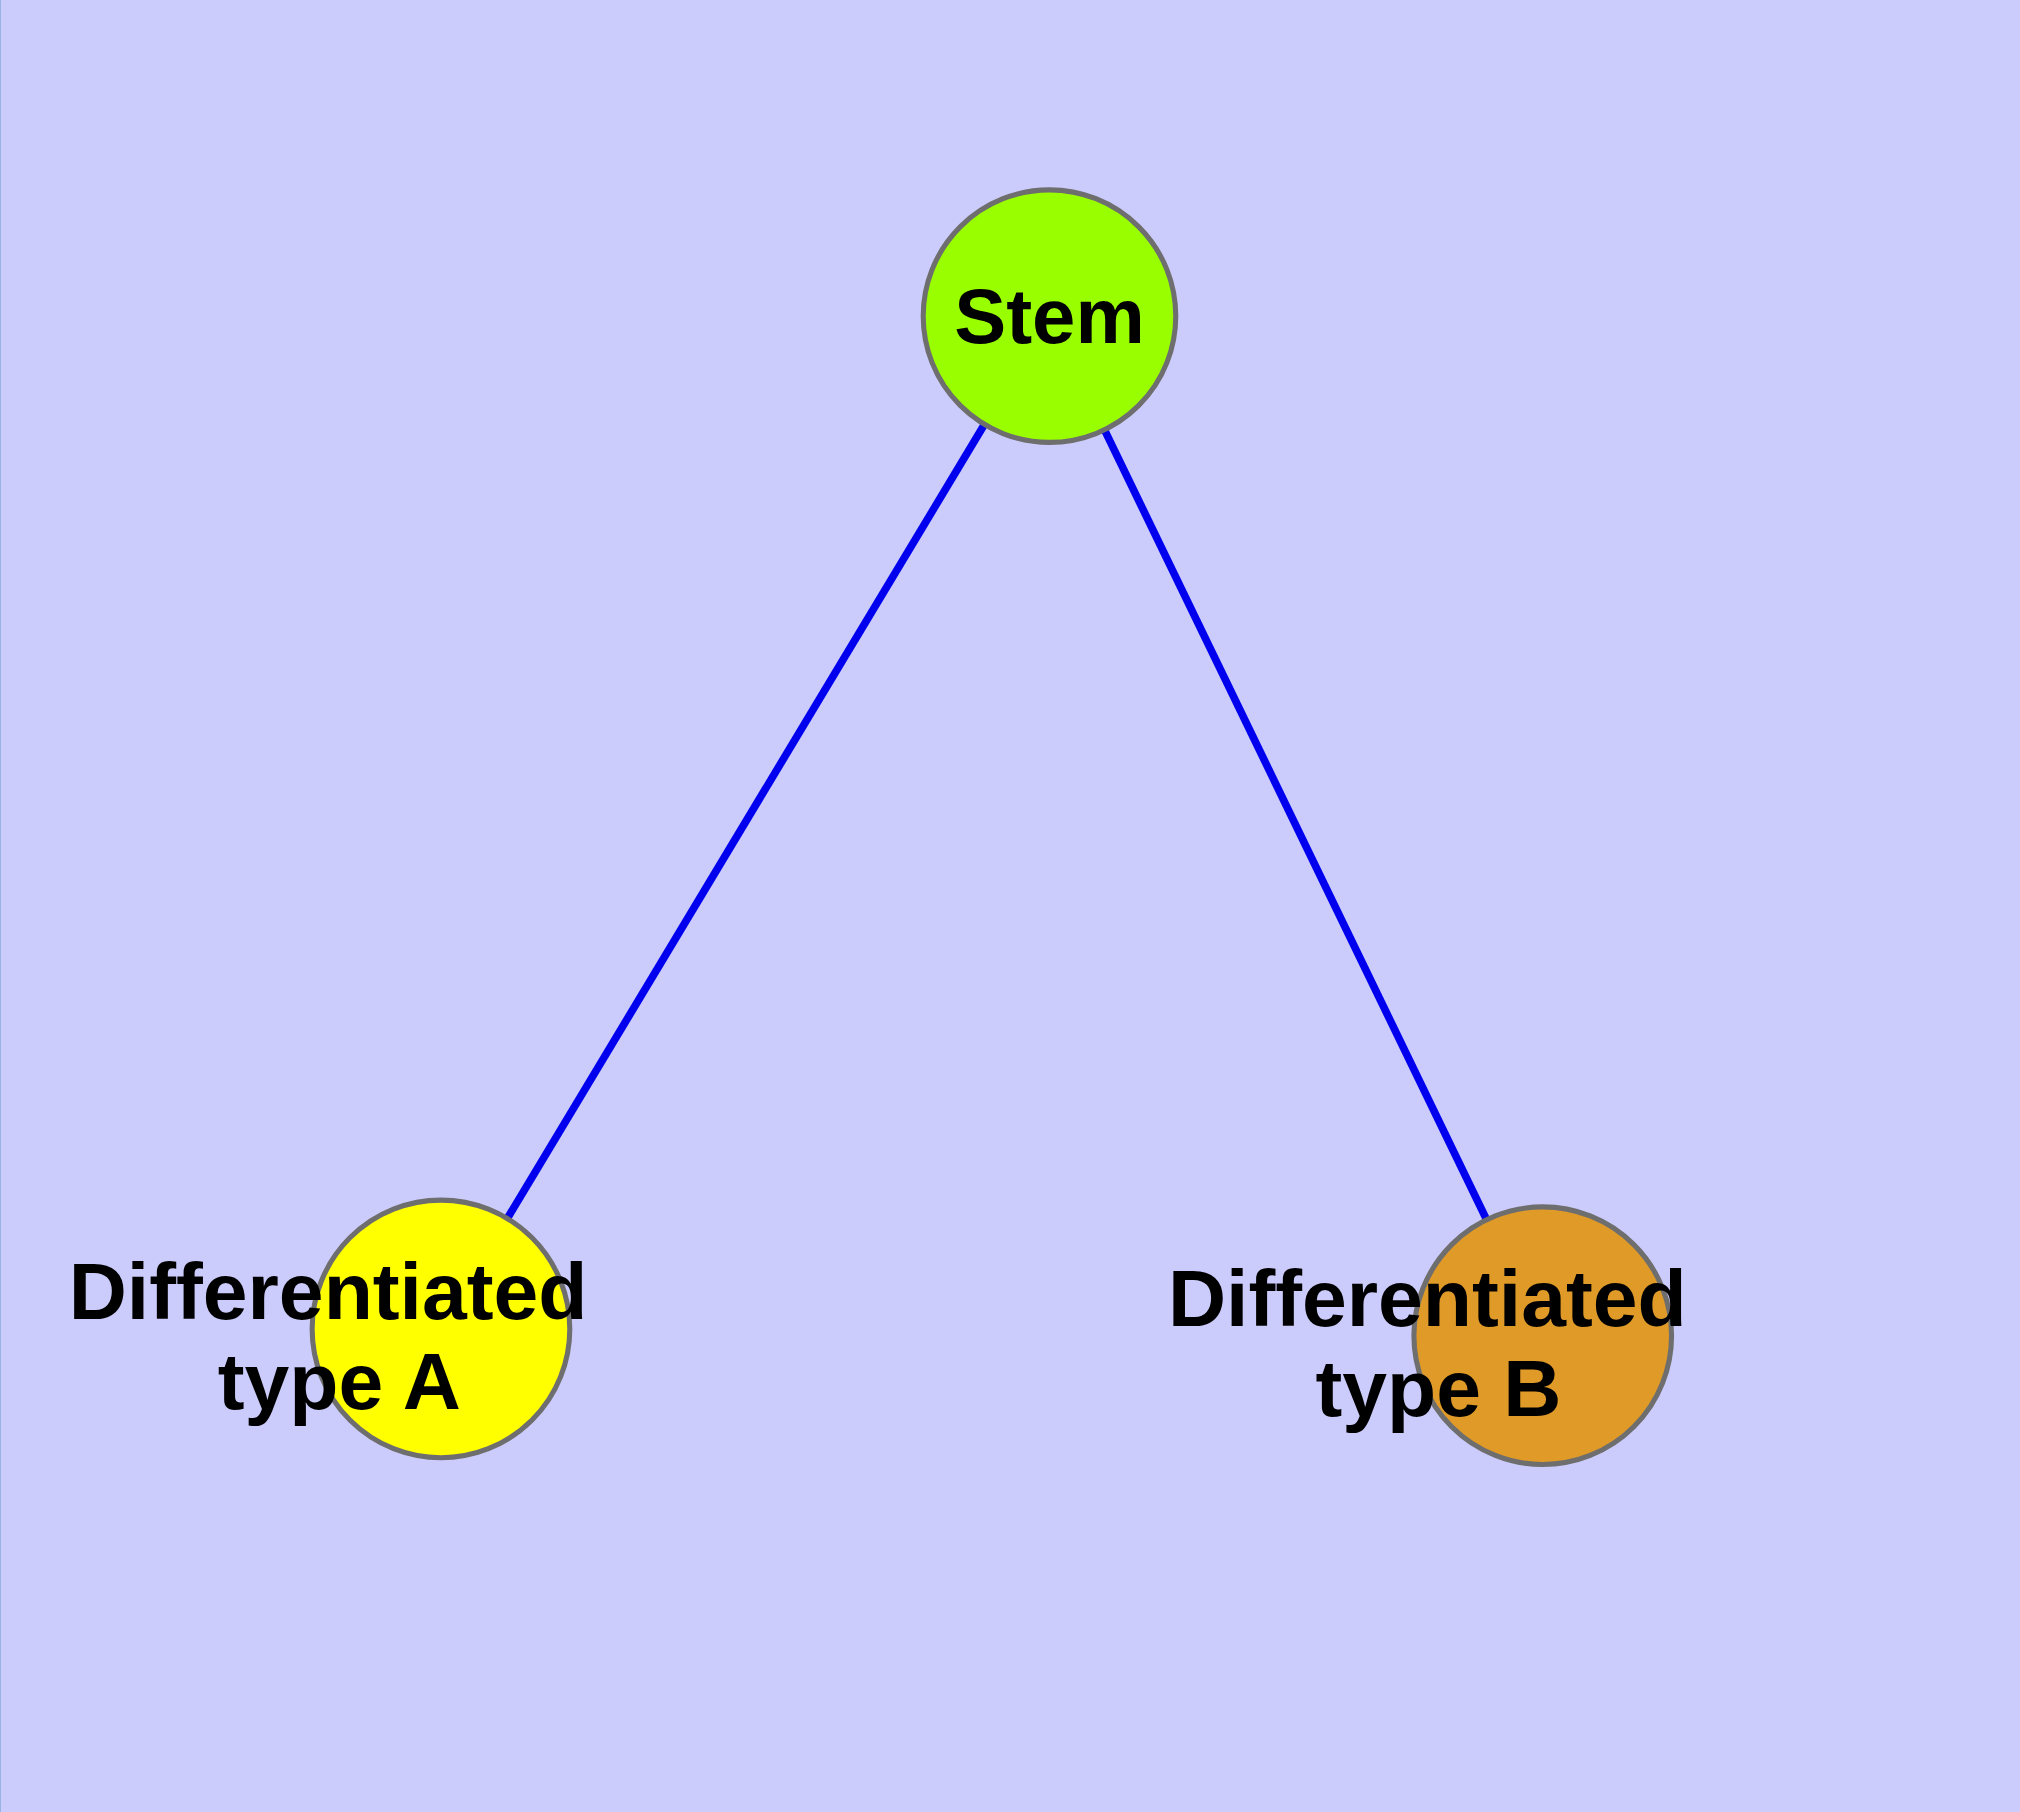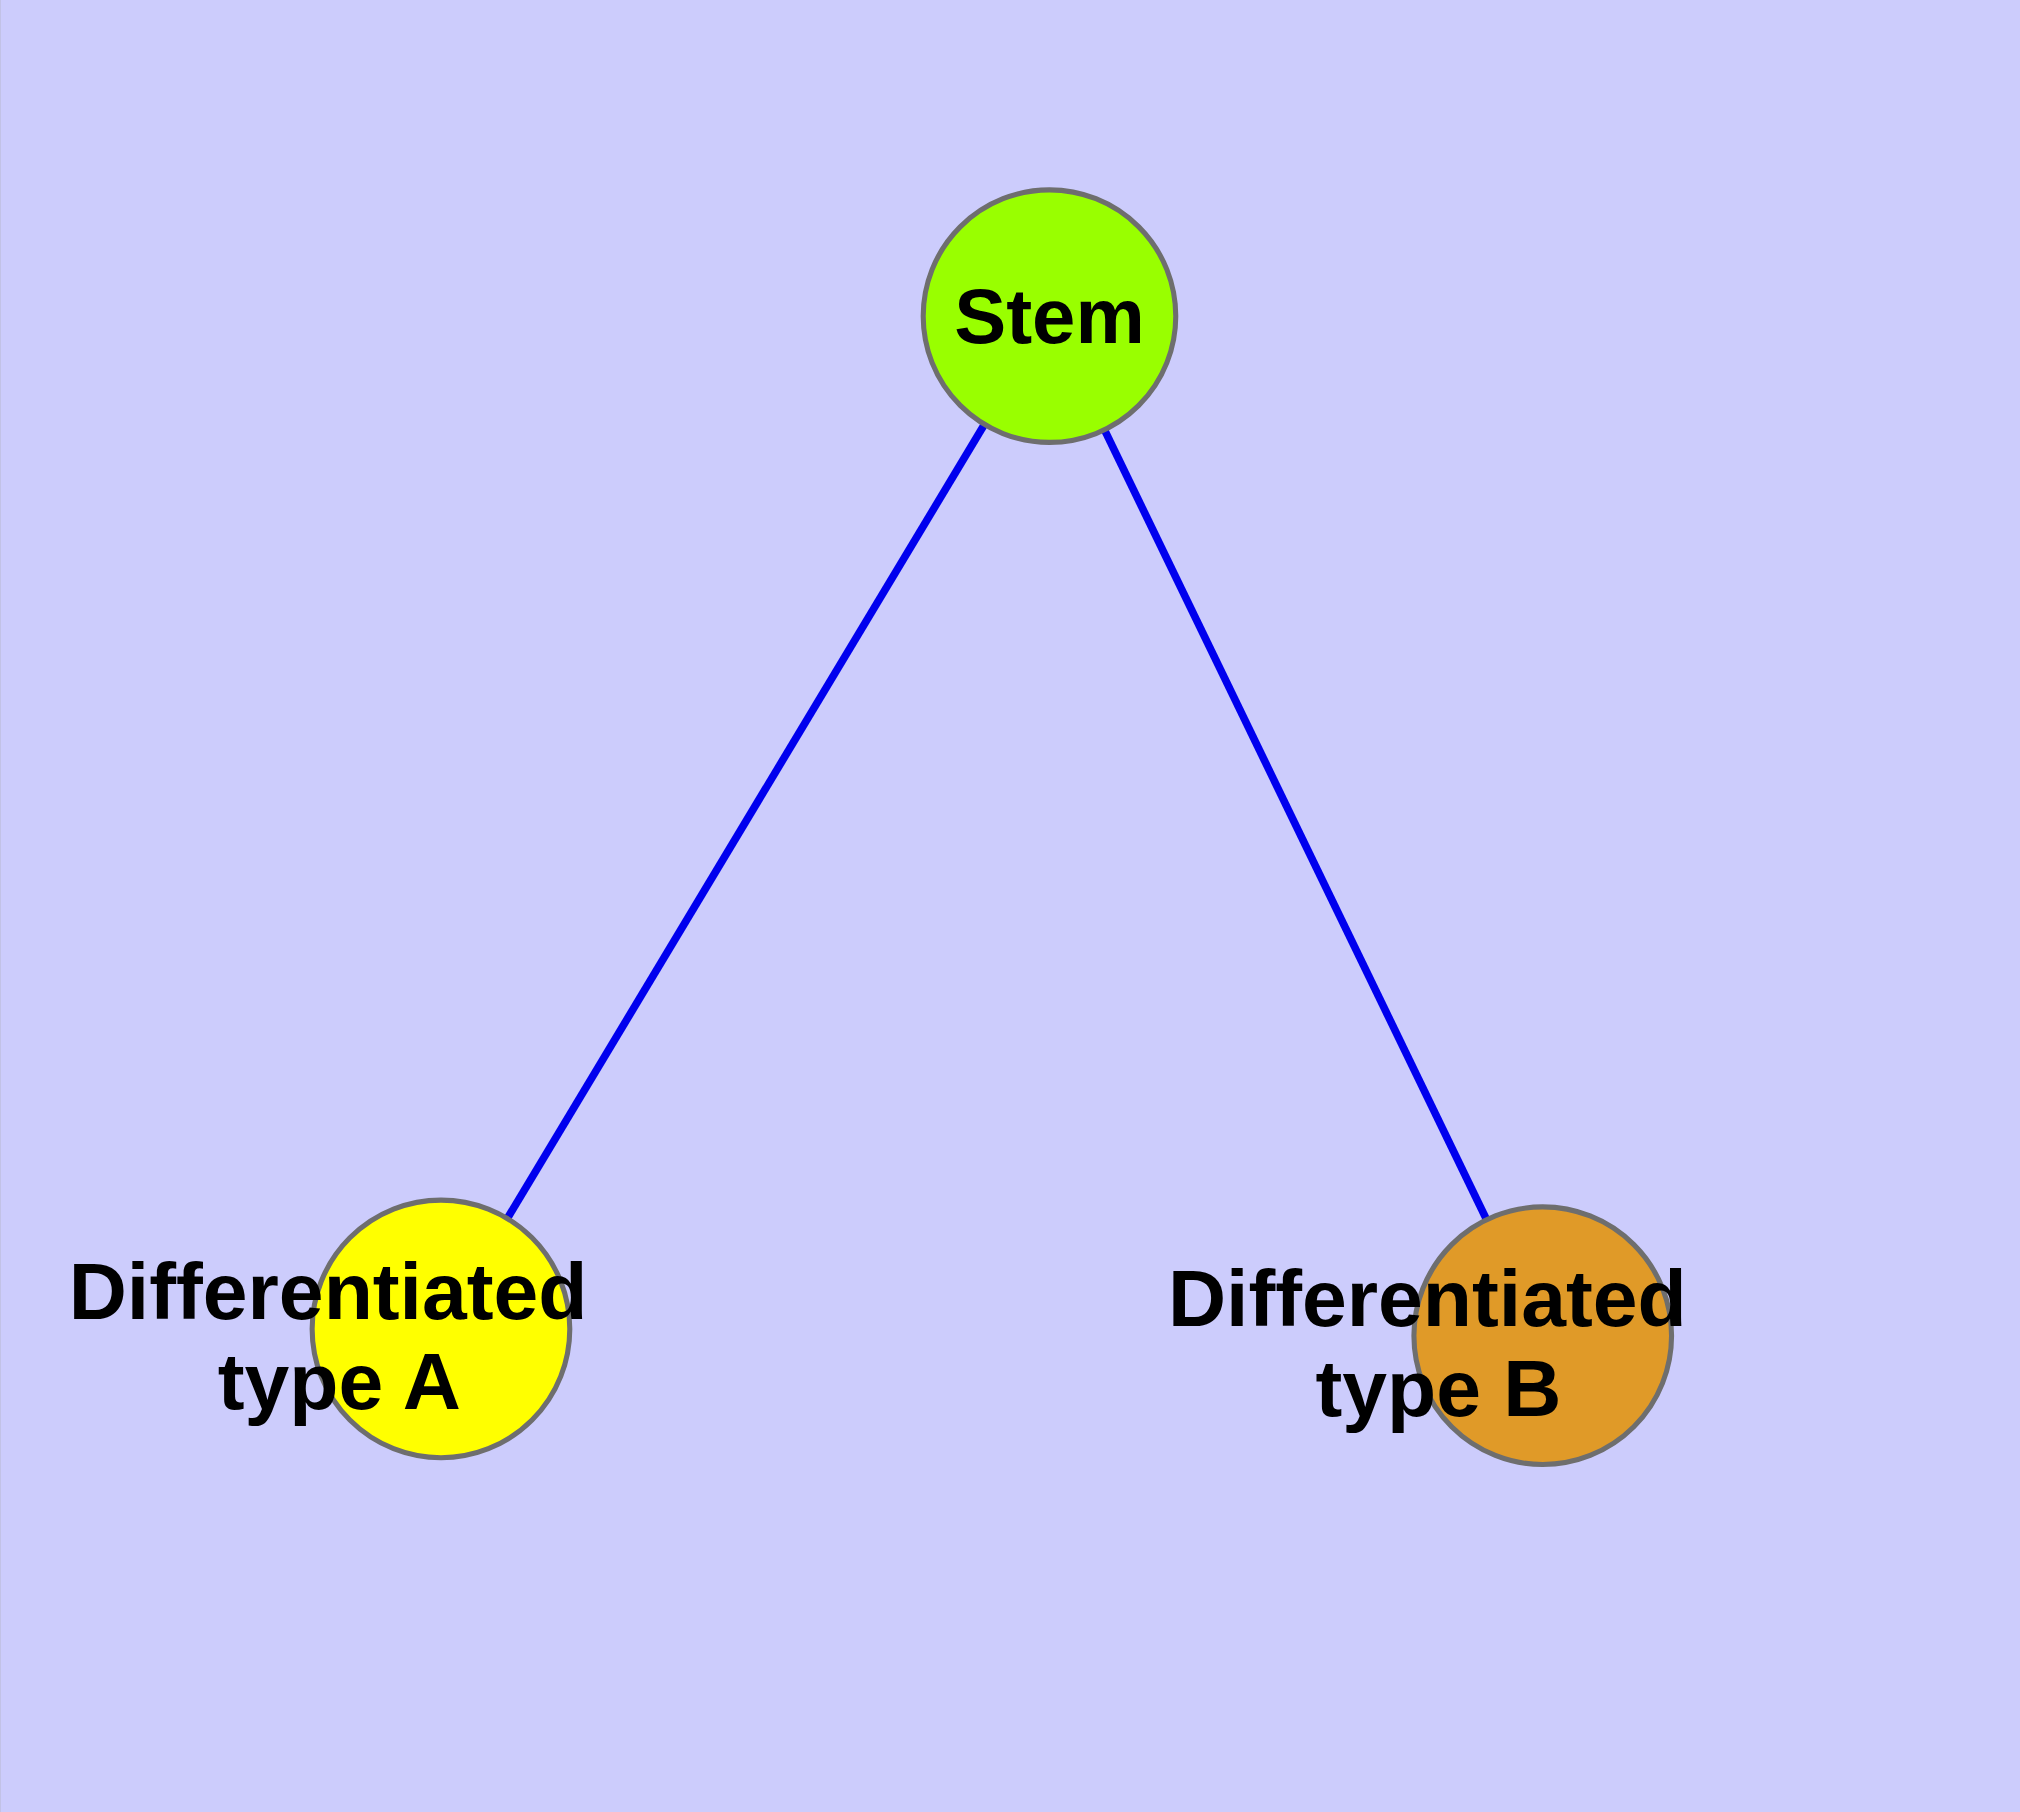--- a/index.html
+++ b/index.html
@@ -7,21 +7,21 @@
     padding: 0;
   }
   body {
     background: #ccccfc;
     font-family: "Liberation Sans", sans-serif;
   }
   #stage {
     position: relative;
     width: 2021px;
     height: 1812px;
-    background: #a3a3a3;
+    background: #0369a1;
     overflow: hidden;
   }
   #graph-svg {
     position: absolute;
     left: 0;
     top: 0;
     width: 2021px;
     height: 1812px;
     display: block;
   }

